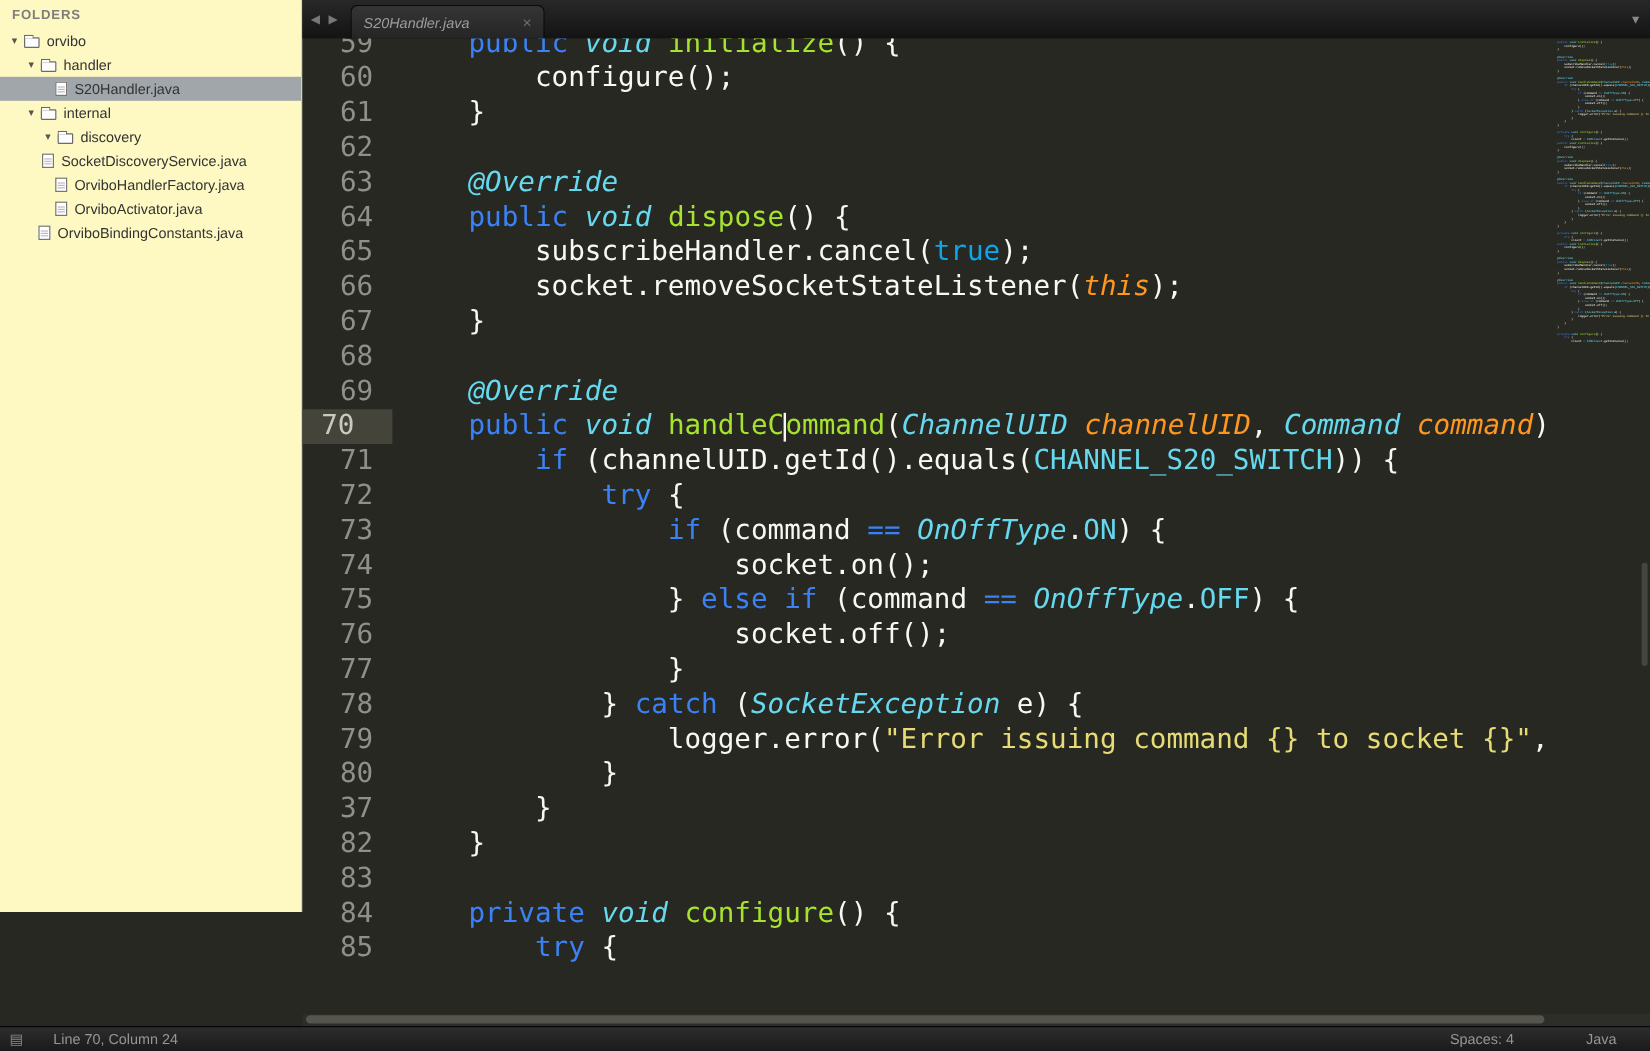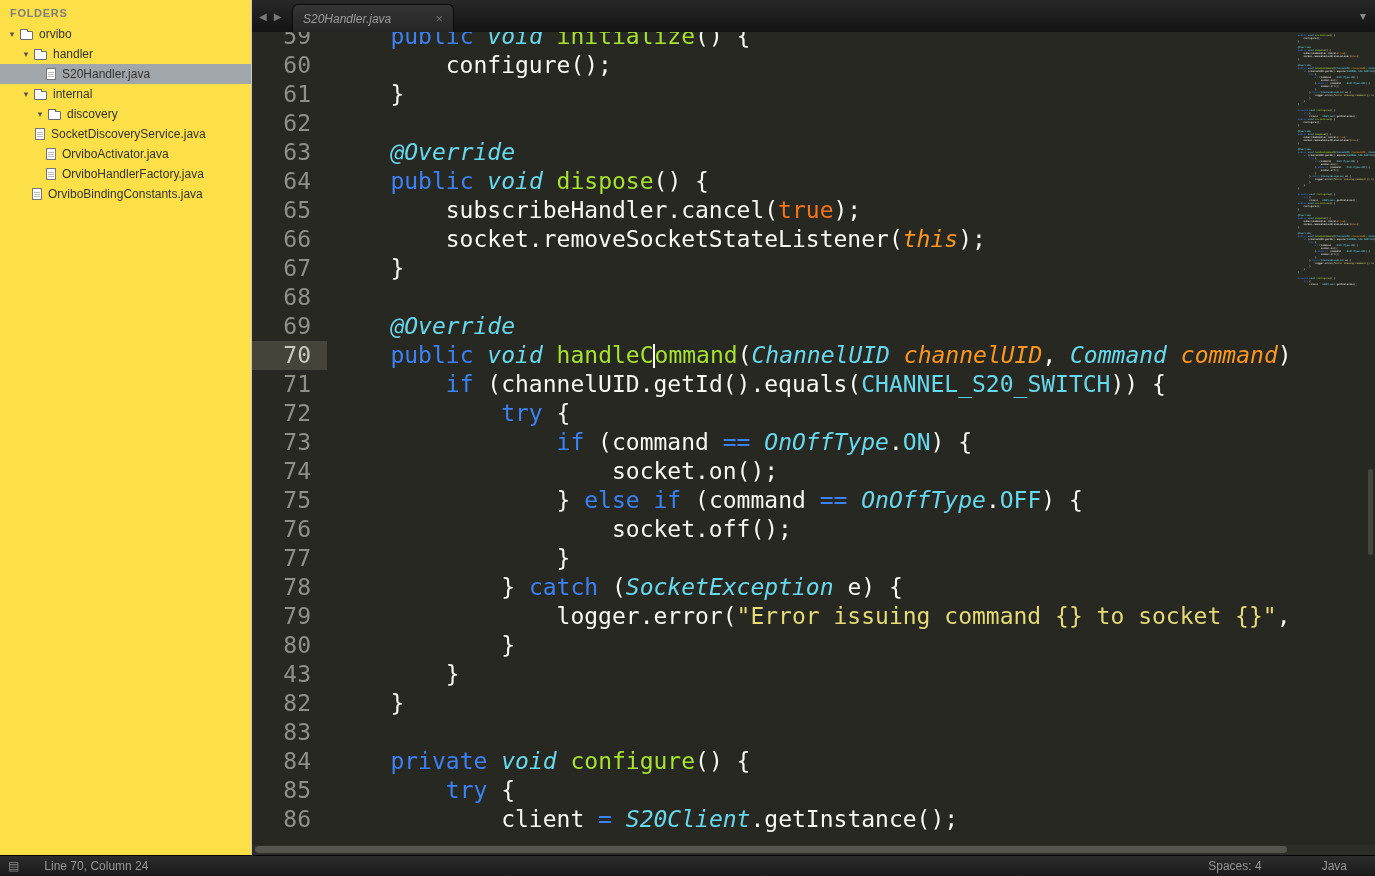--- a/index.html
+++ b/index.html
@@ -1,21 +1,21 @@
 <!DOCTYPE html>
 <html><head>
 <meta charset="utf-8">
 <style>
   * { margin:0; padding:0; box-sizing:border-box; }
   html,body { width:1375px; height:876px; overflow:hidden; }
   body { position:relative; background:#272822; font-family:"Liberation Sans",sans-serif; }
 
   
-  .sidebar { position:absolute; left:0; top:0; width:252px; height:855px;
-             background:#fde047; overflow:hidden; border-right:1px solid #c9c9c9; }
+  .sidebar { position:absolute; left:0; top:0; width:252px; height:760px;
+             background:#fef9c3; overflow:hidden; border-right:1px solid #c9c9c9; }
   .folders-header { padding:7px 10px 5px; font-size:11px; font-weight:bold;
                     color:#7e7e7e; letter-spacing:.7px; }
   .tree-row { height:20px; display:flex; align-items:center; font-size:12px;
               color:#333; white-space:nowrap; cursor:default; }
   .tree-row.selected { background:#a0a6aa; }
   .tri { width:12px; flex:none; font-size:9px; color:#555; text-align:center; margin-right:2px; }
   .ficon { flex:none; margin-right:6px; position:relative; }
   .ficon.folder { width:13px; height:9px; border:1px solid #6b6b6b; background:#fdfdfd;
                   border-radius:1px; margin-top:3px; }
   .ficon.folder::before { content:""; position:absolute; top:-3px; left:-1px; width:6px;
@@ -41,30 +41,30 @@
   .tab-dropdown { position:absolute; right:9px; top:0; height:32px; display:flex;
                   align-items:center; color:#8a8a8a; font-size:12px; cursor:pointer; }
 
   
   .editor { position:absolute; left:0; top:32px; right:0; bottom:10px; overflow:hidden; }
   .lines { position:absolute; left:0; top:0; right:85px; bottom:0; overflow:hidden;
            font-family:"DejaVu Sans Mono",monospace; font-size:23px; line-height:29px; }
   .lines-inner { margin-top:-10px; }
   .row { display:flex; height:29px; }
   .gut { width:75px; flex:none; text-align:right; padding-right:16px; color:#8f908a; }
-  .gut.cur { background:#44443a; color:#c9c9c1; }
+  .gut.cur { background:#44443a; color:#c9c9c1;text-align:center; }
   .cl { flex:none; white-space:pre; padding-left:8px; color:#f8f8f2; }
 
   .kw,.op { color:#3b82f6; }
   .ty { color:#66d9ef; font-style:italic; }
   .fn { color:#a6e22e; }
   .st { color:#e6db74; }
   .cn { color:#66d9ef; }
   .pr { color:#fd971f; font-style:italic; }
-  .bo { color:#f97316; }
+  .bo { color:#0ea5e9; }
   .cu { display:inline-block; width:0; height:24px; border-left:2px solid #f8f8f0;
         vertical-align:text-bottom; margin-left:-1px; }
 
   
   .minimap { position:absolute; right:0; top:0; width:85px; bottom:0; overflow:hidden;
              font-family:"DejaVu Sans Mono",monospace; font-size:2.4px; line-height:3px;
              padding-top:2px; padding-left:2px; cursor:pointer; }
   .mrow { white-space:pre; height:3px; color:#f8f8f2; overflow:hidden; }
   .vscroll-thumb { position:absolute; right:2px; top:437px; width:5px; height:86px;
                    background:#45453e; border-radius:2px; cursor:pointer; }
@@ -110,25 +110,25 @@
         <span class="tri">▾</span>
         <span class="ficon folder"></span>
         <span class="tlabel">discovery</span>
       </div>
       <div class="tree-row" style="padding-left: 35px;">
         <span class="ficon file"></span>
         <span class="tlabel">SocketDiscoveryService.java</span>
       </div>
       <div class="tree-row" style="padding-left: 46px;">
         <span class="ficon file"></span>
+        <span class="tlabel">OrviboHandlerFactory.java</span>
+      </div>
+      <div class="tree-row" style="padding-left: 46px;">
+        <span class="ficon file"></span>
         <span class="tlabel">OrviboActivator.java</span>
-      </div>
-      <div class="tree-row" style="padding-left: 46px;">
-        <span class="ficon file"></span>
-        <span class="tlabel">OrviboHandlerFactory.java</span>
       </div>
       <div class="tree-row" style="padding-left: 32px;">
         <span class="ficon file"></span>
         <span class="tlabel">OrviboBindingConstants.java</span>
       </div>
     </div>
 </div>
 
 <div class="main">
 
@@ -229,42 +229,38 @@
           </div>
           <div class="row">
             <div class="gut">79</div>
             <div class="cl"><span class="pl">                logger.error(</span><span class="st">"Error issuing command {} to socket {}"</span><span class="pl">,</span></div>
           </div>
           <div class="row">
             <div class="gut">80</div>
             <div class="cl"><span class="pl">            }</span></div>
           </div>
           <div class="row">
-            <div class="gut">43</div>
+            <div class="gut">37</div>
             <div class="cl"><span class="pl">        }</span></div>
           </div>
           <div class="row">
             <div class="gut">82</div>
             <div class="cl"><span class="pl">    }</span></div>
           </div>
           <div class="row">
             <div class="gut">83</div>
             <div class="cl"></div>
           </div>
           <div class="row">
             <div class="gut">84</div>
             <div class="cl"><span class="pl">    </span><span class="kw">private</span><span class="pl"> </span><span class="ty">void</span><span class="pl"> </span><span class="fn">configure</span><span class="pl">() {</span></div>
           </div>
           <div class="row">
             <div class="gut">85</div>
             <div class="cl"><span class="pl">        </span><span class="kw">try</span><span class="pl"> {</span></div>
-          </div>
-          <div class="row">
-            <div class="gut">86</div>
-            <div class="cl"><span class="pl">            client </span><span class="op">=</span><span class="pl"> </span><span class="ty">S20Client</span><span class="pl">.getInstance();</span></div>
           </div>
         </div>
     </div>
     <div class="minimap">
       <div>
           <div class="mrow"><span class="pl">    </span><span class="kw">public</span><span class="pl"> </span><span class="ty">void</span><span class="pl"> </span><span class="fn">initialize</span><span class="pl">() {</span></div>
           <div class="mrow"><span class="pl">        configure();</span></div>
           <div class="mrow"><span class="pl">    }</span></div>
           <div class="mrow"></div>
           <div class="mrow"><span class="pl">    </span><span class="ty">@Override</span></div>

